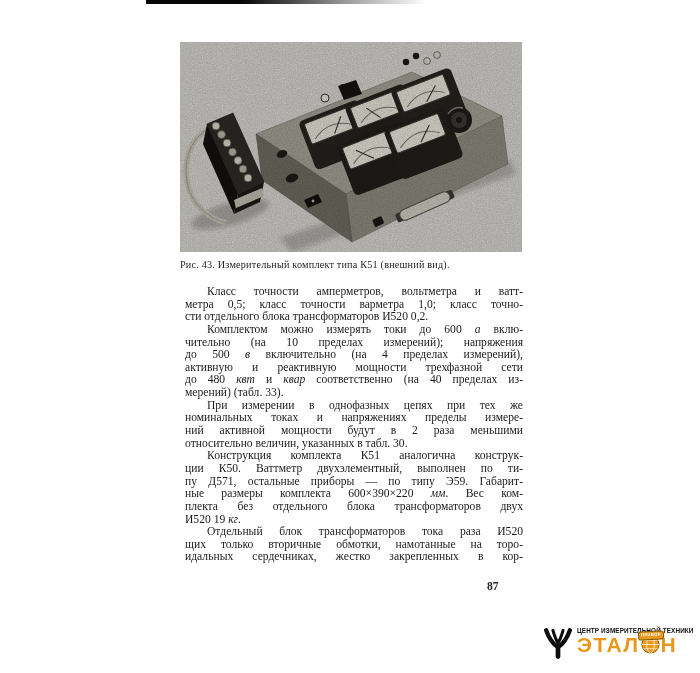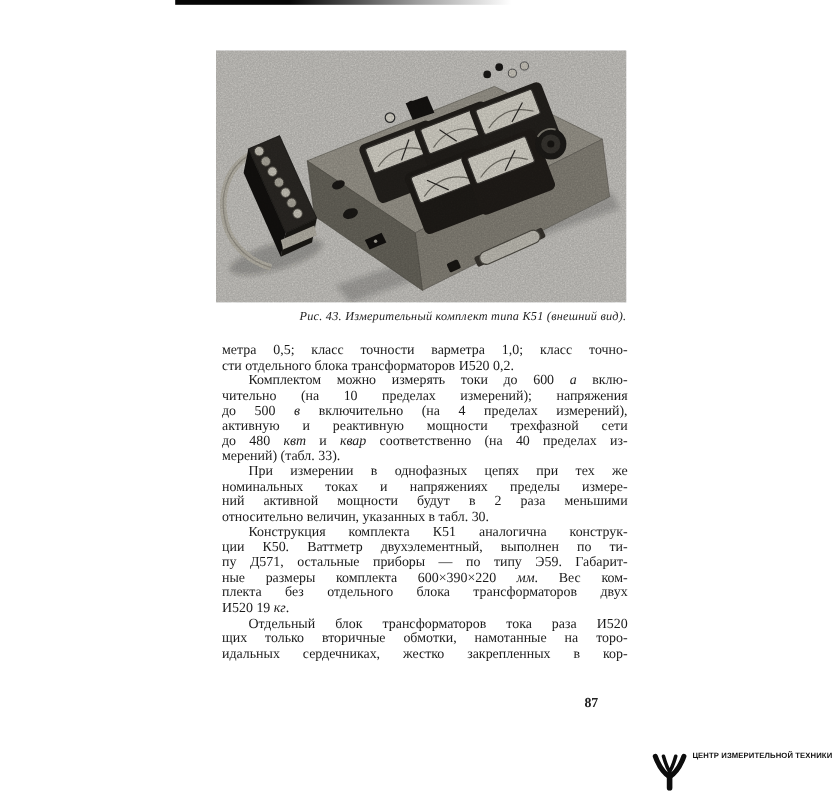--- a/index.html
+++ b/index.html
@@ -15,21 +15,21 @@
   }
   
   .photo{
     position:absolute;left:180px;top:42px;width:342px;height:210px;
     box-shadow:inset 0 0 8px rgba(0,0,0,0.10);
   }
   .photo svg{display:block;}
   
   .caption{
     position:absolute;left:180px;top:259px;width:342px;
-    text-align:right;font-size:10.2px;letter-spacing:0.2px;color:#222;font-style:italic;
+    text-align:left;font-size:10.2px;letter-spacing:0.2px;color:#222;
   }
   
   .body-text{
     position:absolute;left:185px;top:286px;width:338px;
     font-size:11.6px;line-height:12.65px;color:#1b1b1b;
   }
   .line{display:block;height:12.65px;text-align:justify;text-align-last:justify;}
   .line.short{text-align-last:left;}
   .line.indent{text-indent:22px;}
   .line i{font-style:italic;}
@@ -178,20 +178,21 @@
       </g>
 
       <rect x="0" y="0" width="342" height="210" filter="url(#noise)" opacity="0.22"></rect>
     </svg>
   </figure>
 
   <div class="caption">Рис. 43. Измерительный комплект типа К51 (внешний вид).</div>
 
   <div class="body-text" id="body-text">
       <div>
+        <div class="line indent">Класс точности амперметров, вольтметра и ватт-</div>
         <div class="line">метра 0,5; класс точности варметра 1,0; класс точно-</div>
         <div class="line short">сти отдельного блока трансформаторов И520 0,2.</div>
       </div>
       <div>
         <div class="line indent">Комплектом можно измерять токи до 600 <i>а</i> вклю-</div>
         <div class="line">чительно (на 10 пределах измерений); напряжения</div>
         <div class="line">до 500 <i>в</i> включительно (на 4 пределах измерений),</div>
         <div class="line">активную и реактивную мощности трехфазной сети</div>
         <div class="line">до 480 <i>квт</i> и <i>квар</i> соответственно (на 40 пределах из-</div>
         <div class="line short">мерений) (табл. 33).</div>
@@ -225,18 +226,32 @@
         <g stroke="#0d0d0d" fill="none" stroke-linecap="round">
           <path d="M6,2 C10,13 15,19 20,22" stroke-width="5"></path>
           <path d="M34,2 C30,13 25,19 20,22" stroke-width="5"></path>
           <path d="M14,2 C16,9 18,14 20,17" stroke-width="3.5"></path>
           <path d="M26,2 C24,9 22,14 20,17" stroke-width="3.5"></path>
           <line x1="20" y1="20" x2="20" y2="33" stroke-width="5.5"></line>
         </g>
       </svg>
       <div class="logo-right">
         <div class="center-line">ЦЕНТР ИЗМЕРИТЕЛЬНОЙ ТЕХНИКИ</div>
+        <div class="brand">
+          <span>ЭТАЛ</span>
+          <span class="globe-wrap">
+            <span class="banner">ПРИБОР</span>
+            <svg width="19" height="19" viewBox="0 0 20 20">
+              <circle cx="10" cy="10" r="9" fill="currentColor" stroke="#8a5a00" stroke-width="1"></circle>
+              <ellipse cx="10" cy="10" rx="4" ry="9" fill="none" stroke="#fff" stroke-width="0.9" opacity="0.8"></ellipse>
+              <line x1="1" y1="10" x2="19" y2="10" stroke="#fff" stroke-width="0.9" opacity="0.8"></line>
+              <line x1="2.5" y1="5.5" x2="17.5" y2="5.5" stroke="#fff" stroke-width="0.9" opacity="0.8"></line>
+              <line x1="2.5" y1="14.5" x2="17.5" y2="14.5" stroke="#fff" stroke-width="0.9" opacity="0.8"></line>
+            </svg>
+          </span>
+          <span>Н</span>
+        </div>
       </div>
     </div>
     <div class="logo-bottom">ТЕРРИТОРИЯ ИЗМЕРЕНИЙ</div>
   </div>
 
 </div>
 
 </body></html>

